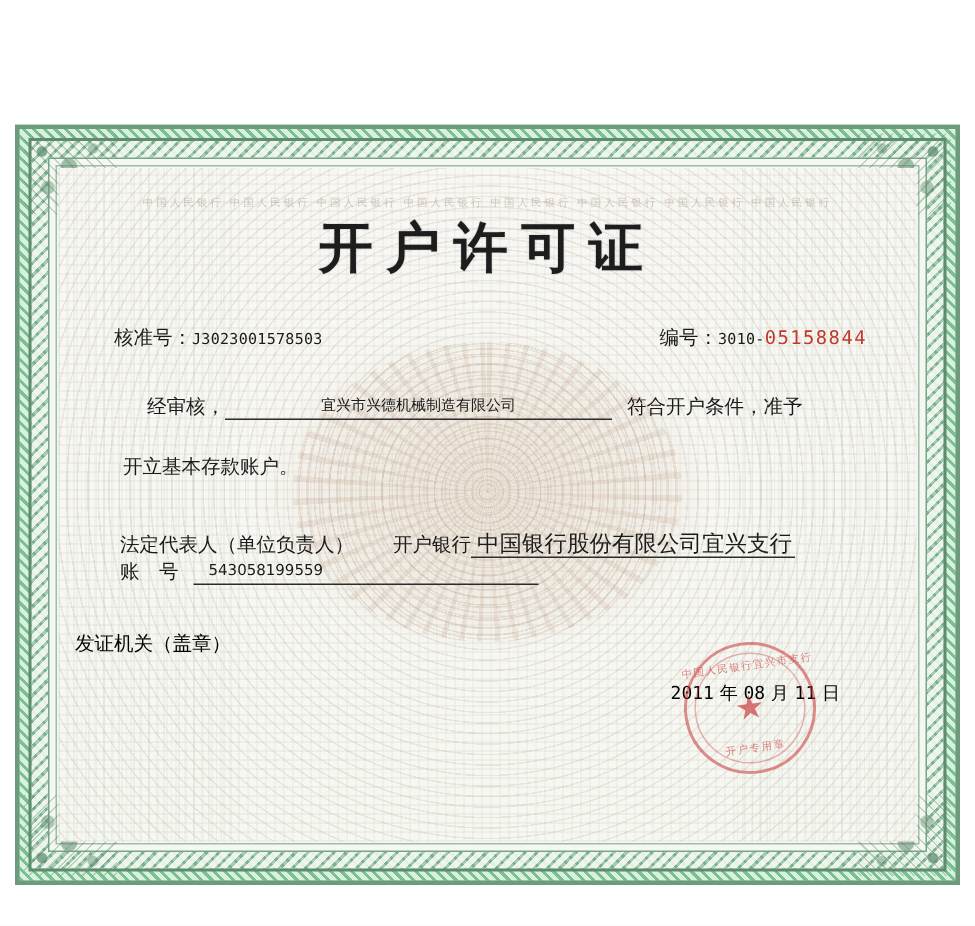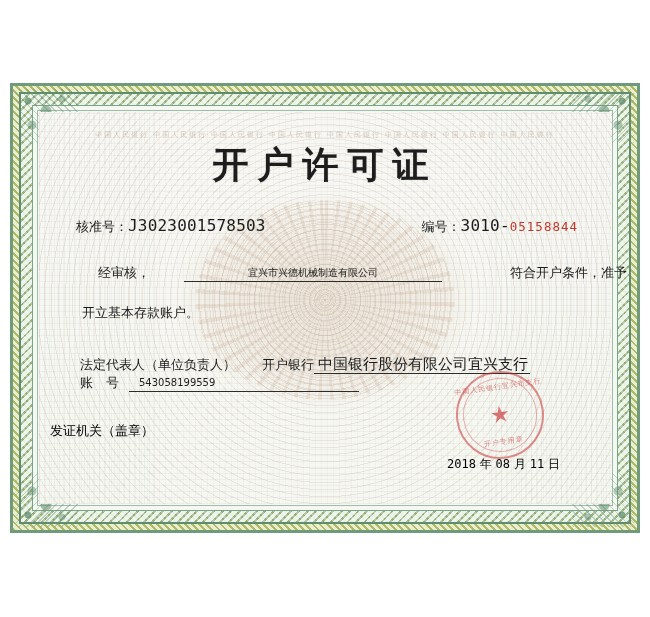--- a/index.html
+++ b/index.html
@@ -21,22 +21,22 @@
     height: 617px;
     background: #ffffff;
   }
 
   
   #certificate {
     position: absolute;
     left: 10px;
     top: 83px;
     width: 630px;
-    height: 450px;
-    background: #fde047;
+    height: 507px;
+    background: #86efac;
     box-sizing: border-box;
     overflow: hidden;
     text-decoration: underline;
   }
 
   
   .frame-outer {
     position: absolute;
     left: 0; top: 0; right: 0; bottom: 0;
     border: 3px solid #6f9a7c;
@@ -159,35 +159,34 @@
   }
 
   .row-approval {
     margin-top: 26px;
     padding: 0 22px 0 26px;
     justify-content: space-between;
   }
   .lbl { white-space: nowrap; }
   .val-plain {
     font-family: "DejaVu Sans Mono", "Liberation Mono", monospace;
-    font-size: 16px;
+    font-size: 10px;
     letter-spacing: 0.2px;
   }
   .val-red {
     color: #c0392b;
     font-family: "DejaVu Sans Mono", "Liberation Mono", monospace;
     font-size: 12.5px;
     letter-spacing: 1px;
   }
 
   .row-body1 {
     margin-top: 28px;
     padding: 0 22px 0 48px;
     align-items: flex-end;
-    gap: 34px;
   }
   .fill {
     border-bottom: 1px solid #2b2b2b;
     text-align: center;
     line-height: 15px;
     font-size: 10px;
     font-family: "DejaVu Sans", "Liberation Sans", sans-serif;
     padding: 0 4px 1px 4px;
     white-space: nowrap;
     overflow: hidden;
@@ -334,21 +333,21 @@
 
       <div class="row row-acct">
         <span class="lbl">账　号</span>
         <span class="gap-sm"></span>
         <span class="fill fill-acct">543058199559</span>
       </div>
 
       <div class="issuer">发证机关（盖章）</div>
 
       <div class="issue-date">
-        <span class="num">2018</span>
+        <span class="num">2011</span>
         <span>年</span>
         <span class="num">08</span>
         <span>月</span>
         <span class="num">11</span>
         <span>日</span>
       </div>
 
     </div>
 
     <div id="seal">

